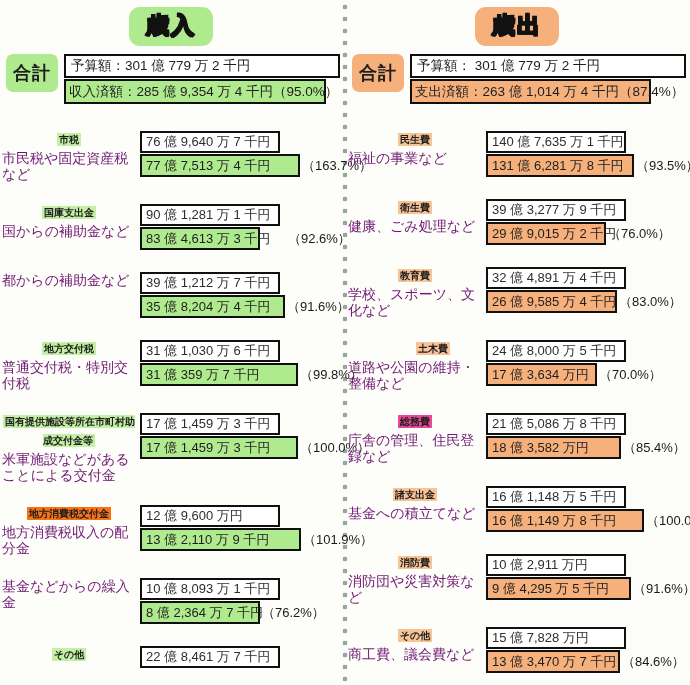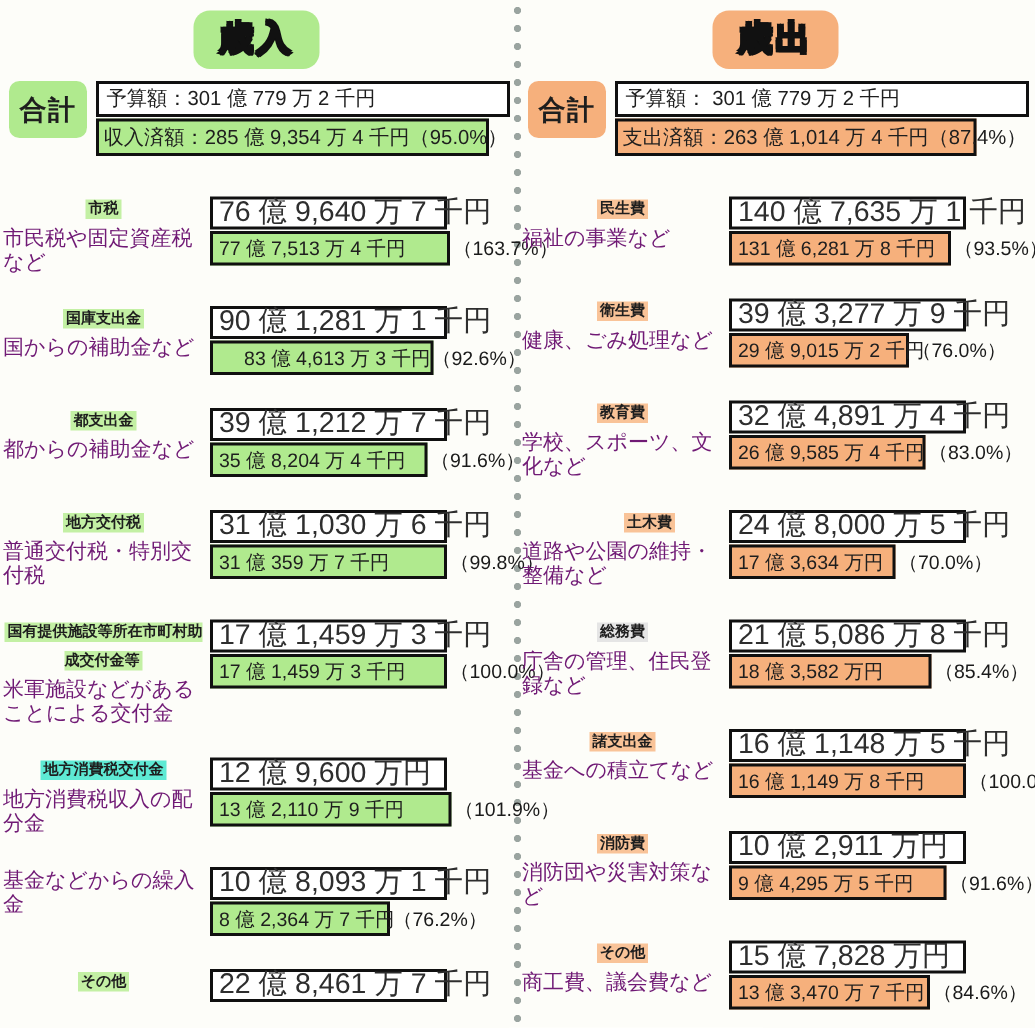--- a/index.html
+++ b/index.html
@@ -56,23 +56,23 @@
   .items{margin-top:26px;}
   .item{display:flex;align-items:flex-start;margin-bottom:21px;}
   .itext{flex:none;width:134px;}
   .ilabel{
     text-align:center;font-weight:bold;font-size:10px;line-height:19px;
   }
   .ilabel .hl{padding:1px 2px;}
   .idesc{font-size:14px;line-height:16px;color:#701a75;margin-top:1px;}
   .ibars{flex:none;margin-left:4px;padding-top:1px;}
   .ibudget{
-    box-sizing:border-box;width:158px;height:22px;line-height:18px;
+    box-sizing:border-box;width:140px;height:22px;line-height:18px;
     border:2px solid #101010;background:#fff;
-    padding-left:4px;font-size:19px;color:#2e2e2e;white-space:nowrap;
+    padding-left:4px;font-size:13px;color:#2e2e2e;white-space:nowrap;
   }
   .iactual{position:relative;height:23px;margin-top:1px;width:158px;}
   .ifill{
     position:absolute;left:0;top:0;height:23px;box-sizing:border-box;
     border:2px solid #101010;
     padding-left:4px;font-size:13px;line-height:19px;white-space:nowrap;overflow:visible;
   }
   .ipct{
     position:absolute;top:0;line-height:23px;font-size:13px;white-space:nowrap;color:#1a1a1a;
   }
@@ -111,28 +111,27 @@
           </div>
         </div>
         <div class="item">
           <div class="itext">
             <div class="ilabel"><span class="hl" style="background: rgb(195, 240, 164);">国庫支出金</span></div>
             <div class="idesc">国からの補助金など</div>
           </div>
           <div class="ibars">
             <div class="ibudget">90 億 1,281 万 1 千円</div>
             <div class="iactual">
-              <div class="ifill green-bg" style="width: 149px; text-align: right;">83 億 4,613 万 3 千円</div>
+              <div class="ifill green-bg" style="width: 120px; text-align: right;">83 億 4,613 万 3 千円</div>
               <span class="ipct" style="left: 148px;">（92.6%）</span>
             </div>
           </div>
         </div>
         <div class="item">
           <div class="itext">
-            <div class="ilabel"><span class="hl" style="background: rgb(195, 240, 164);">都支出金</span></div>
             <div class="idesc">都からの補助金など</div>
           </div>
           <div class="ibars">
             <div class="ibudget">39 億 1,212 万 7 千円</div>
             <div class="iactual">
               <div class="ifill green-bg" style="width: 145px;">35 億 8,204 万 4 千円</div>
               <span class="ipct" style="left: 147px;">（91.6%）</span>
             </div>
           </div>
         </div>
@@ -157,21 +156,21 @@
           <div class="ibars">
             <div class="ibudget">17 億 1,459 万 3 千円</div>
             <div class="iactual">
               <div class="ifill green-bg" style="width: 158px;">17 億 1,459 万 3 千円</div>
               <span class="ipct" style="left: 160px;">（100.0%）</span>
             </div>
           </div>
         </div>
         <div class="item">
           <div class="itext">
-            <div class="ilabel"><span class="hl" style="background: #5eead4;">地方消費税交付金</span></div>
+            <div class="ilabel"><span class="hl" style="background: #f97316;">地方消費税交付金</span></div>
             <div class="idesc">地方消費税収入の配分金</div>
           </div>
           <div class="ibars">
             <div class="ibudget">12 億 9,600 万円</div>
             <div class="iactual">
               <div class="ifill green-bg" style="width: 161px;">13 億 2,110 万 9 千円</div>
               <span class="ipct" style="left: 163px;">（101.9%）</span>
             </div>
           </div>
         </div>
@@ -258,21 +257,21 @@
           <div class="ibars">
             <div class="ibudget">24 億 8,000 万 5 千円</div>
             <div class="iactual">
               <div class="ifill orange-bg" style="width: 111px;">17 億 3,634 万円</div>
               <span class="ipct" style="left: 113px;">（70.0%）</span>
             </div>
           </div>
         </div>
         <div class="item">
           <div class="itext">
-            <div class="ilabel"><span class="hl" style="background: #e5e5e5; margin-top: 32px;">総務費</span></div>
+            <div class="ilabel"><span class="hl" style="background: #ec4899; margin-top: 32px;">総務費</span></div>
             <div class="idesc">庁舎の管理、住民登録など</div>
           </div>
           <div class="ibars">
             <div class="ibudget">21 億 5,086 万 8 千円</div>
             <div class="iactual">
               <div class="ifill orange-bg" style="width: 135px;">18 億 3,582 万円</div>
               <span class="ipct" style="left: 137px;">（85.4%）</span>
             </div>
           </div>
         </div>

